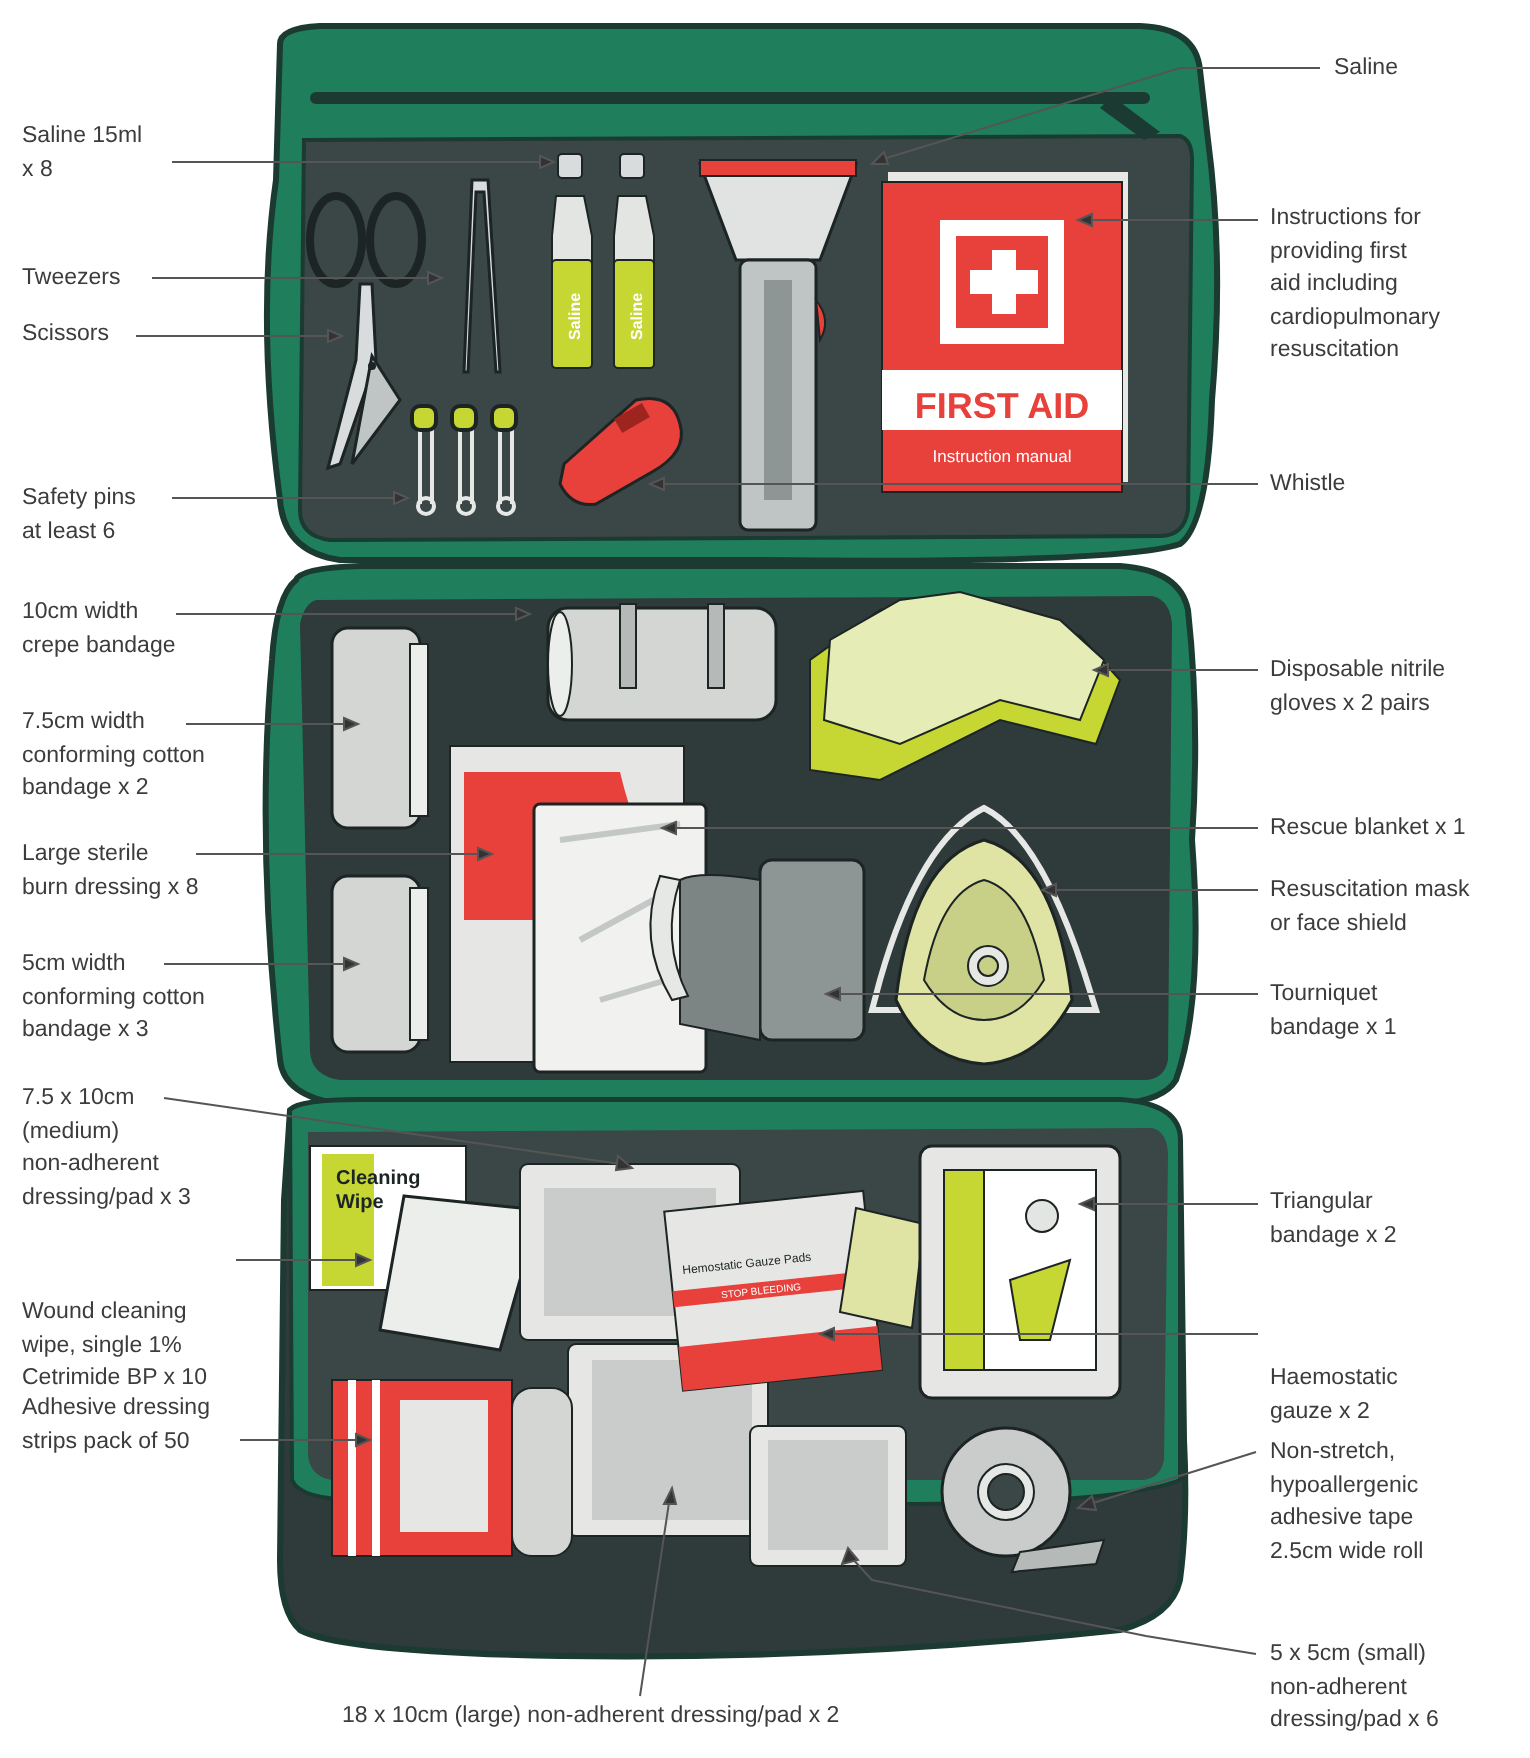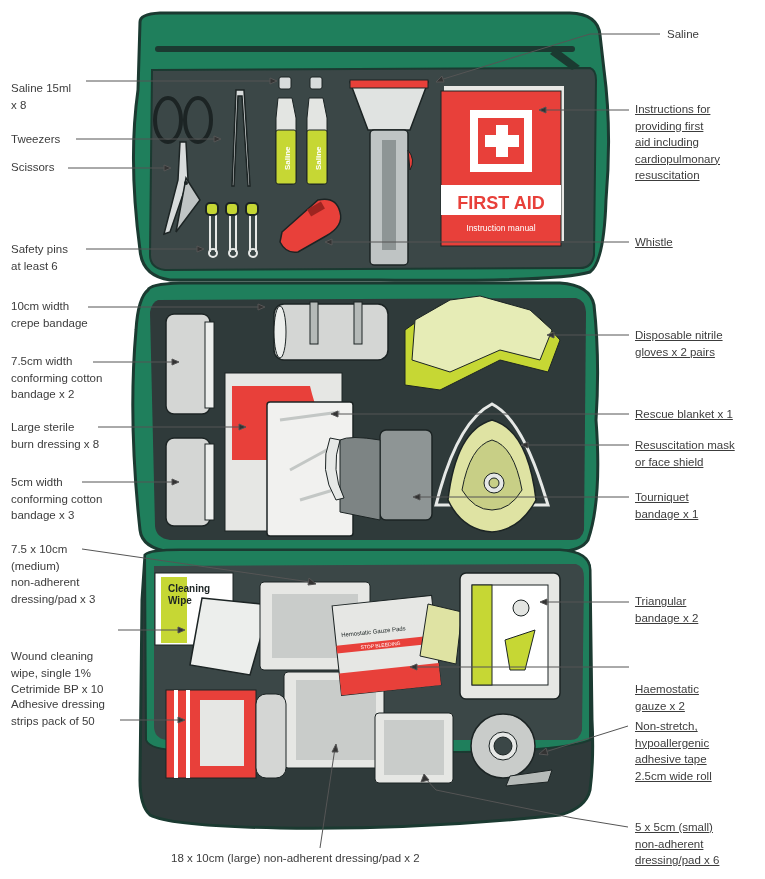--- a/index.html
+++ b/index.html
@@ -1,19 +1,19 @@
 <!DOCTYPE html>
 <html><head>
 <meta charset="utf-8">
 <style>
   html,body{margin:0;padding:0;background:#ffffff;}
   body{width:765px;height:879px;position:relative;overflow:hidden;font-family:"Liberation Sans","DejaVu Sans",sans-serif;}
   #art{position:absolute;left:0;top:0;}
   .lbl{position:absolute;font-size:11.5px;line-height:16.5px;color:#3c3c3c;white-space:pre-line;}
-  .lbl-right{left:635px;text-decoration:underline;}
+  .lbl-right{left:635px;}
   .lbl-left{left:11px;}
   .svg-text{font-family:"Liberation Sans","DejaVu Sans",sans-serif;}
 </style>
 </head>
 <body>
 
 <svg id="art" width="765" height="879" viewBox="0 0 765 879" xmlns="http://www.w3.org/2000/svg">
 
   <g>
     <path d="M140,22 Q140,14 160,13 L570,13 Q598,14 600,35 L604,70 Q612,130 606,200 Q604,262 590,272 Q560,282 380,280 L170,280 Q142,276 140,250 Q128,160 138,90 Z" fill="#1f7f5c" stroke="#1b3a31" stroke-width="3"></path>
@@ -237,21 +237,21 @@
       <polygon points="417,664 410,667 417,670"></polygon>
     <line x1="628" y1="726" x2="545" y2="752"></line>
       <polygon points="546,748 539,754 548,755"></polygon>
     <polyline points="628,827 573,818 436,790 425,778" fill="none"></polyline>
       <polygon points="424,774 421,782 429,780"></polygon>
     <line x1="320" y1="848" x2="335" y2="748"></line>
       <polygon points="332,752 336,744 338,752"></polygon>
   </g>
 </svg>
 
-<div class="lbl lbl-left" style="top:80px">Saline 15ml
+<div class="lbl lbl-left" style="top:60px">Saline 15ml
 x 8</div>
 <div class="lbl lbl-left" style="top:131px">Tweezers</div>
 <div class="lbl lbl-left" style="top:159px">Scissors</div>
 <div class="lbl lbl-left" style="top:241px">Safety pins
 at least 6</div>
 <div class="lbl lbl-left" style="top:298px">10cm width
 crepe bandage</div>
 <div class="lbl lbl-left" style="top:353px">7.5cm width
 conforming cotton
 bandage x 2</div>

